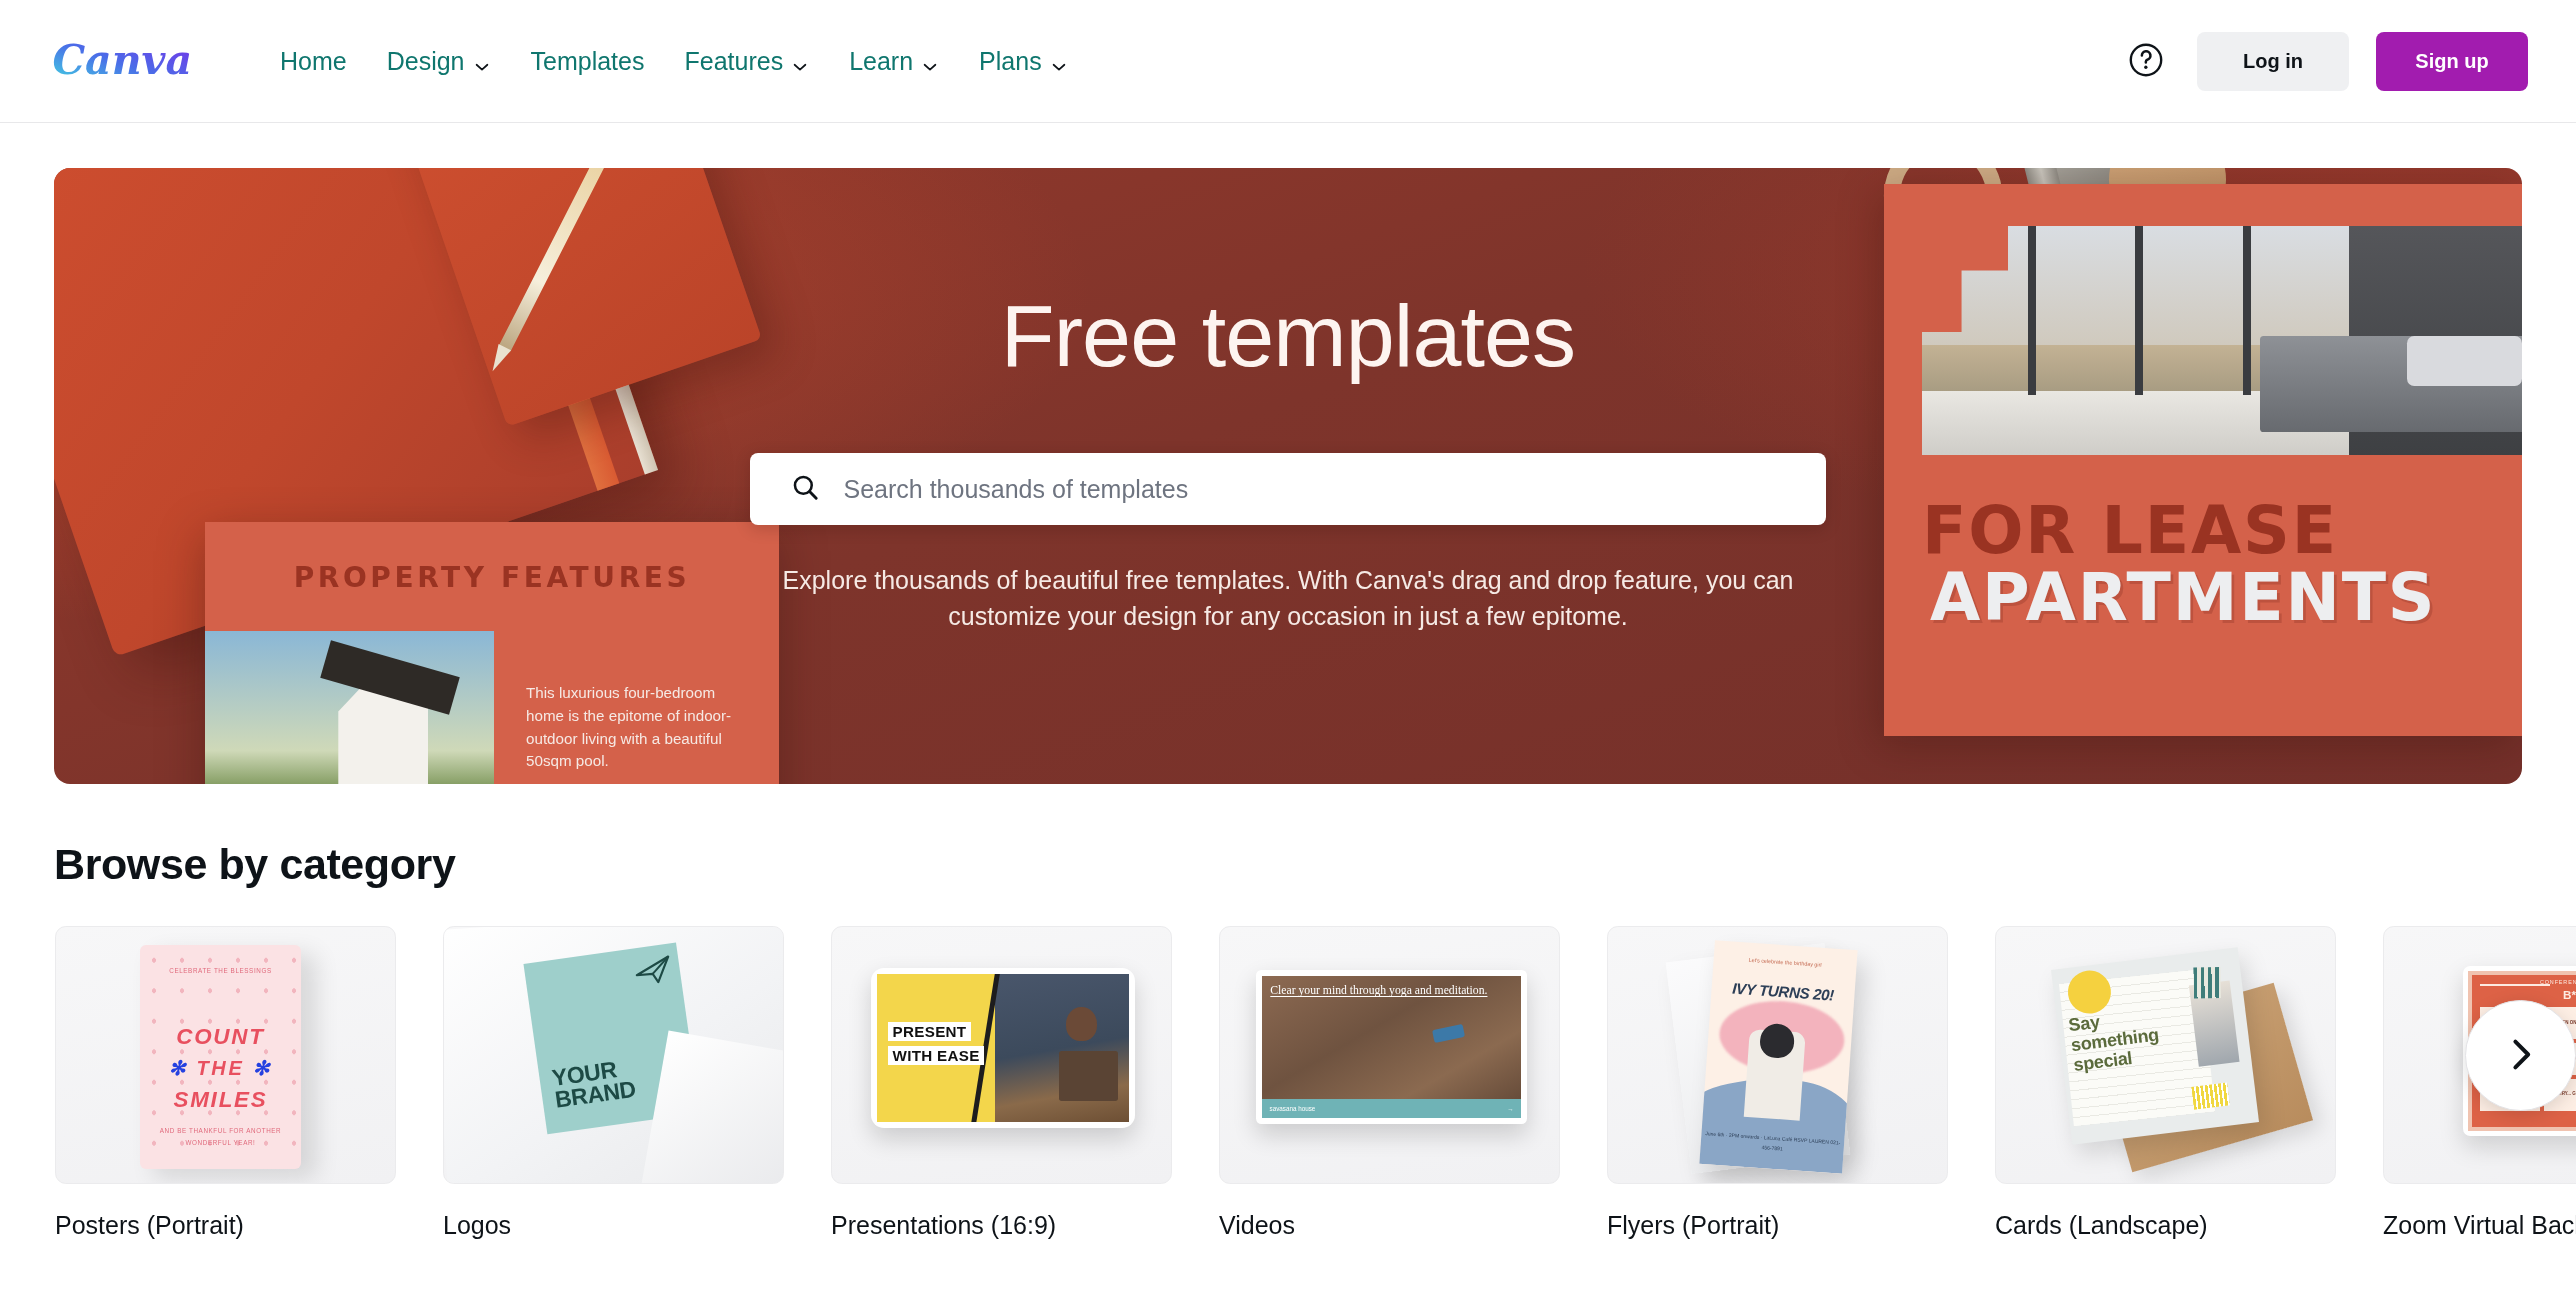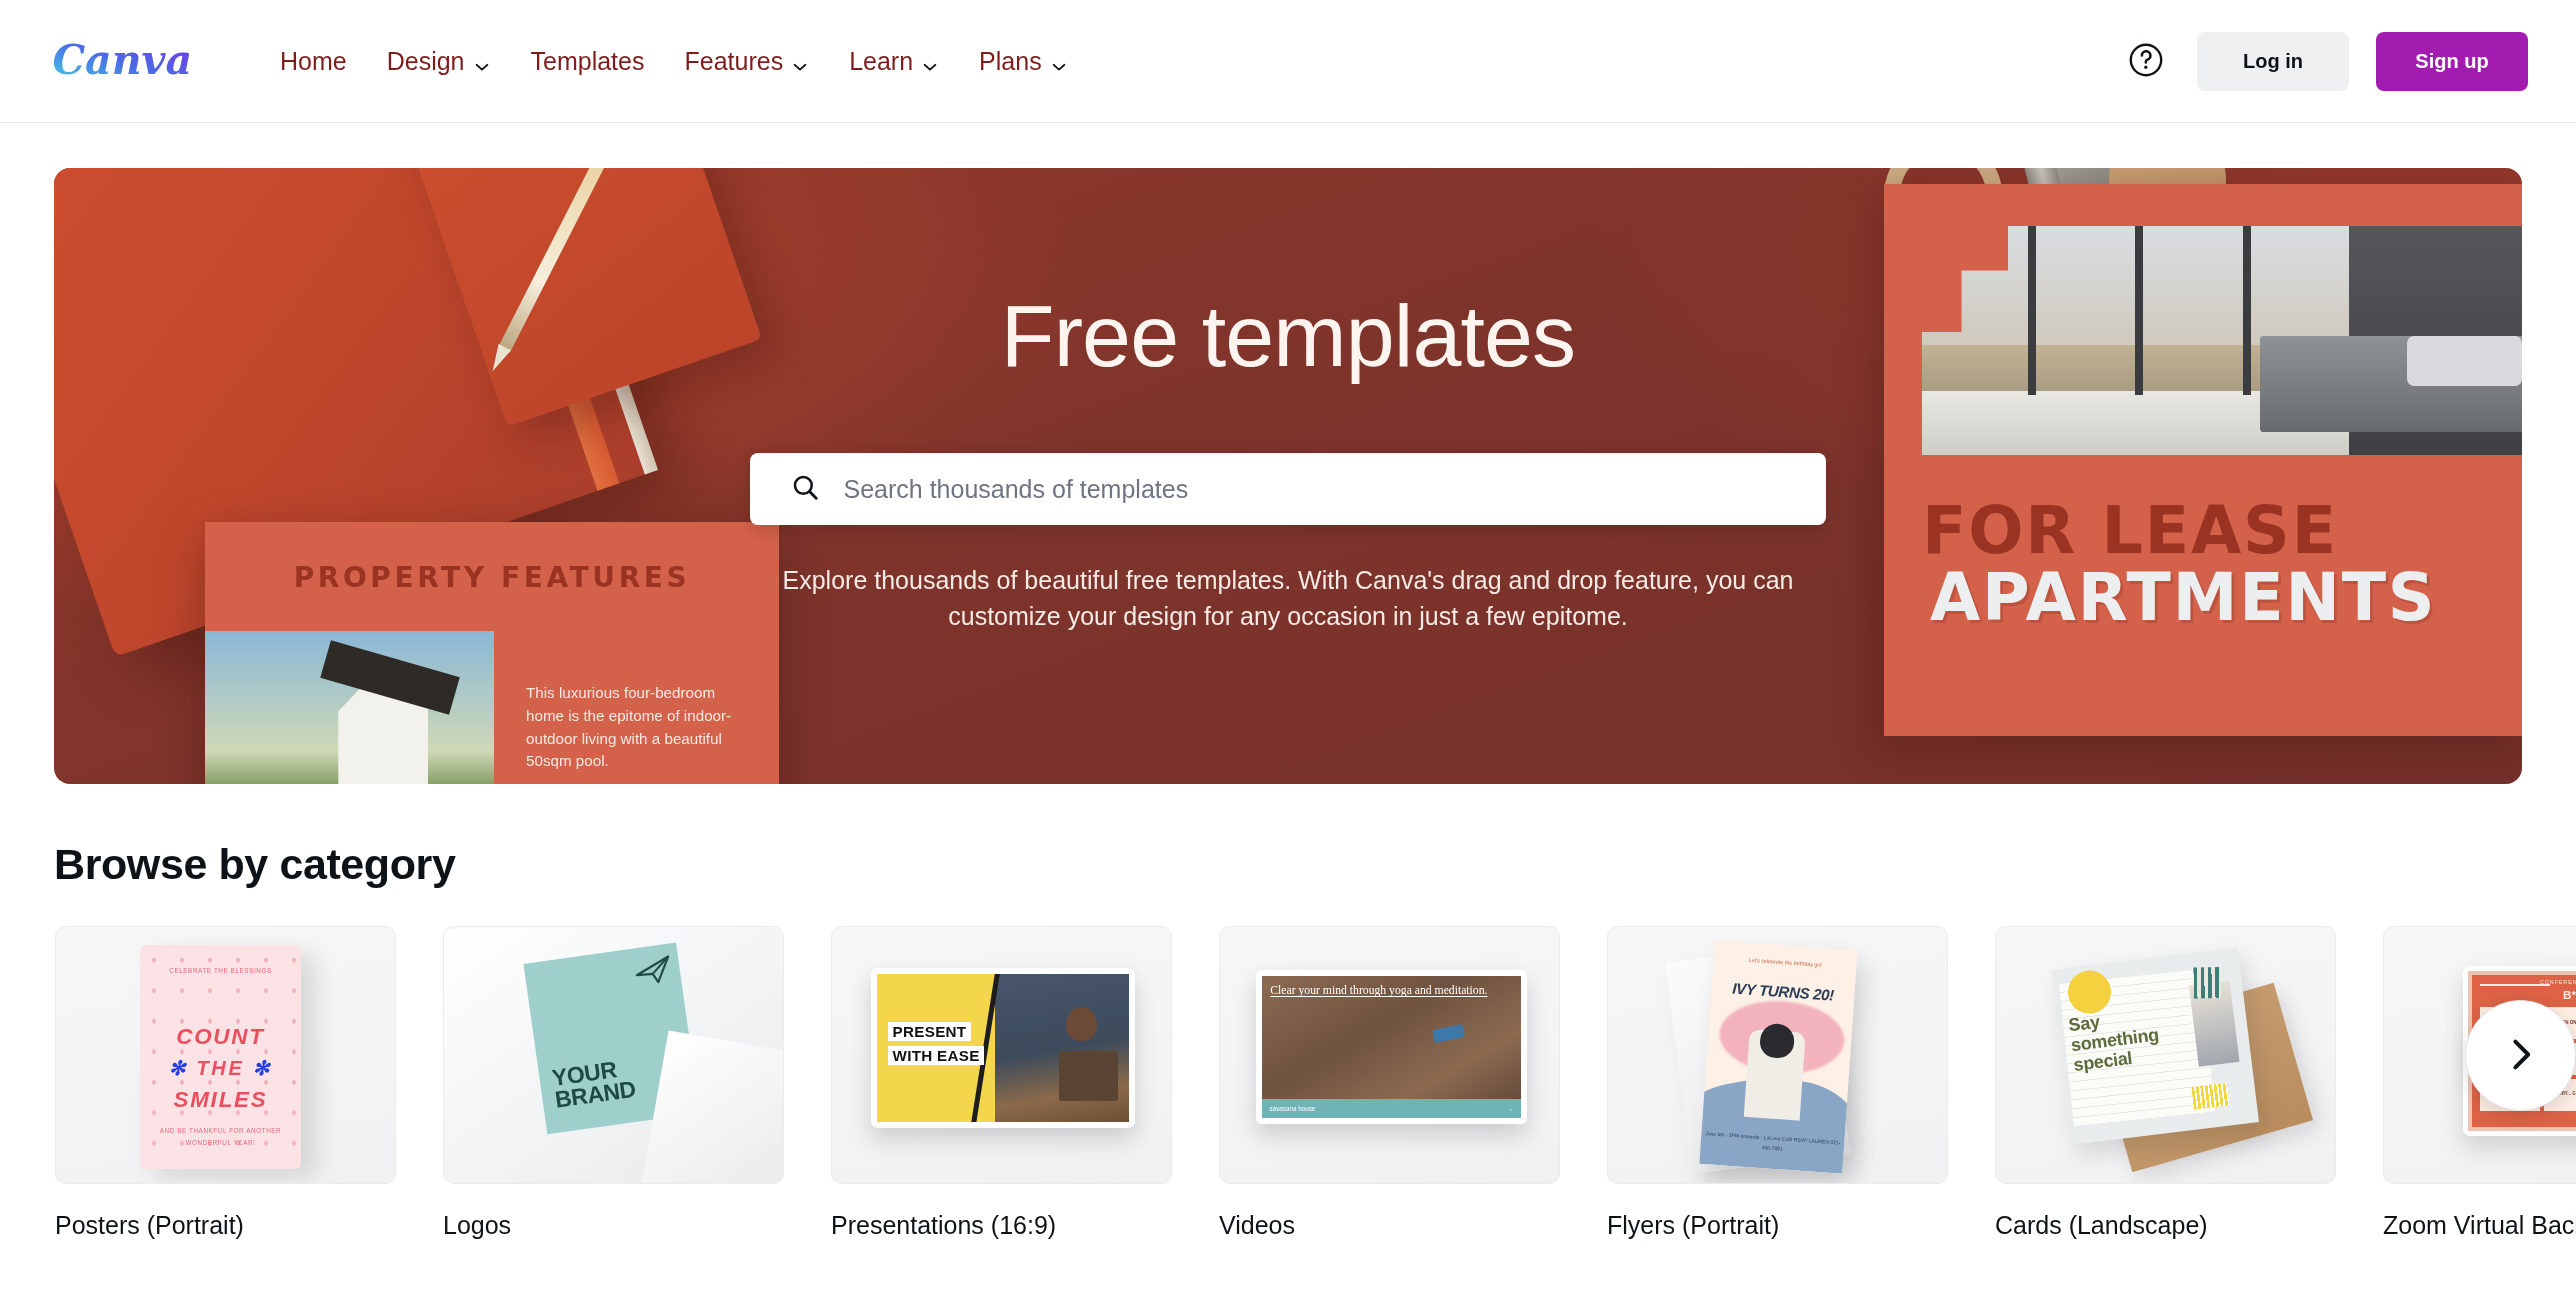--- a/index.html
+++ b/index.html
@@ -29,21 +29,21 @@
   .logo svg { display: block; }
 
   .nav {
     display: flex; align-items: center;
     margin-left: 50px;
     gap: 0px;
   }
   .nav-item {
     display: flex; align-items: center; gap: 8px;
     padding: 10.8px 20px;
-    font-size: 25px; color: #7f1d1d;
+    font-size: 25px; color: #0f766e;
     font-weight: 400;
     cursor: pointer;
     border-radius: 7.2px;
     white-space: nowrap;
   }
   .chev {
     width: 18px; height: 18px;
     display: inline-block;
     position: relative; top: 0.9px;
   }
@@ -367,21 +367,21 @@
   }
   .lg-txt {
     position:absolute; left:12.5px; bottom:21.5px;
     color:#1d4a45; font-weight:800; font-size:23px; line-height:.95;
     letter-spacing:-0.4px;
   }
 
   
   .pr {
     position:absolute; left:39px; top:41px; width:264px; height:160px;
-    background:#ffffff; border-radius:7px;
+    background:#ffffff; border-radius:13px;
     box-shadow: 0 10.8px 23px rgba(0,0,0,.16);
     padding:6.3px; 
   }
   .pr-in { position:relative; width:100%; height:100%; overflow:hidden; background:#f3d64b; }
   .pr-photo { position:absolute; right:0; top:0; width:53%; height:100%;
     background:linear-gradient(170deg,#49566b 0%,#3c4a5c 50%,#8a6a4a 78%, #6d4f34 100%); }
   .pr-slash { position:absolute; left:42%; top:-10%; width:4.5px; height:120%;
     background:#1d1d1d; transform: rotate(9deg); }
   .pr-t { position:absolute; left:10.8px; font-weight:800; font-size:15.2px; color:#111;
     background:#fff; padding:0.9px 4.5px; letter-spacing:0.3px; }

